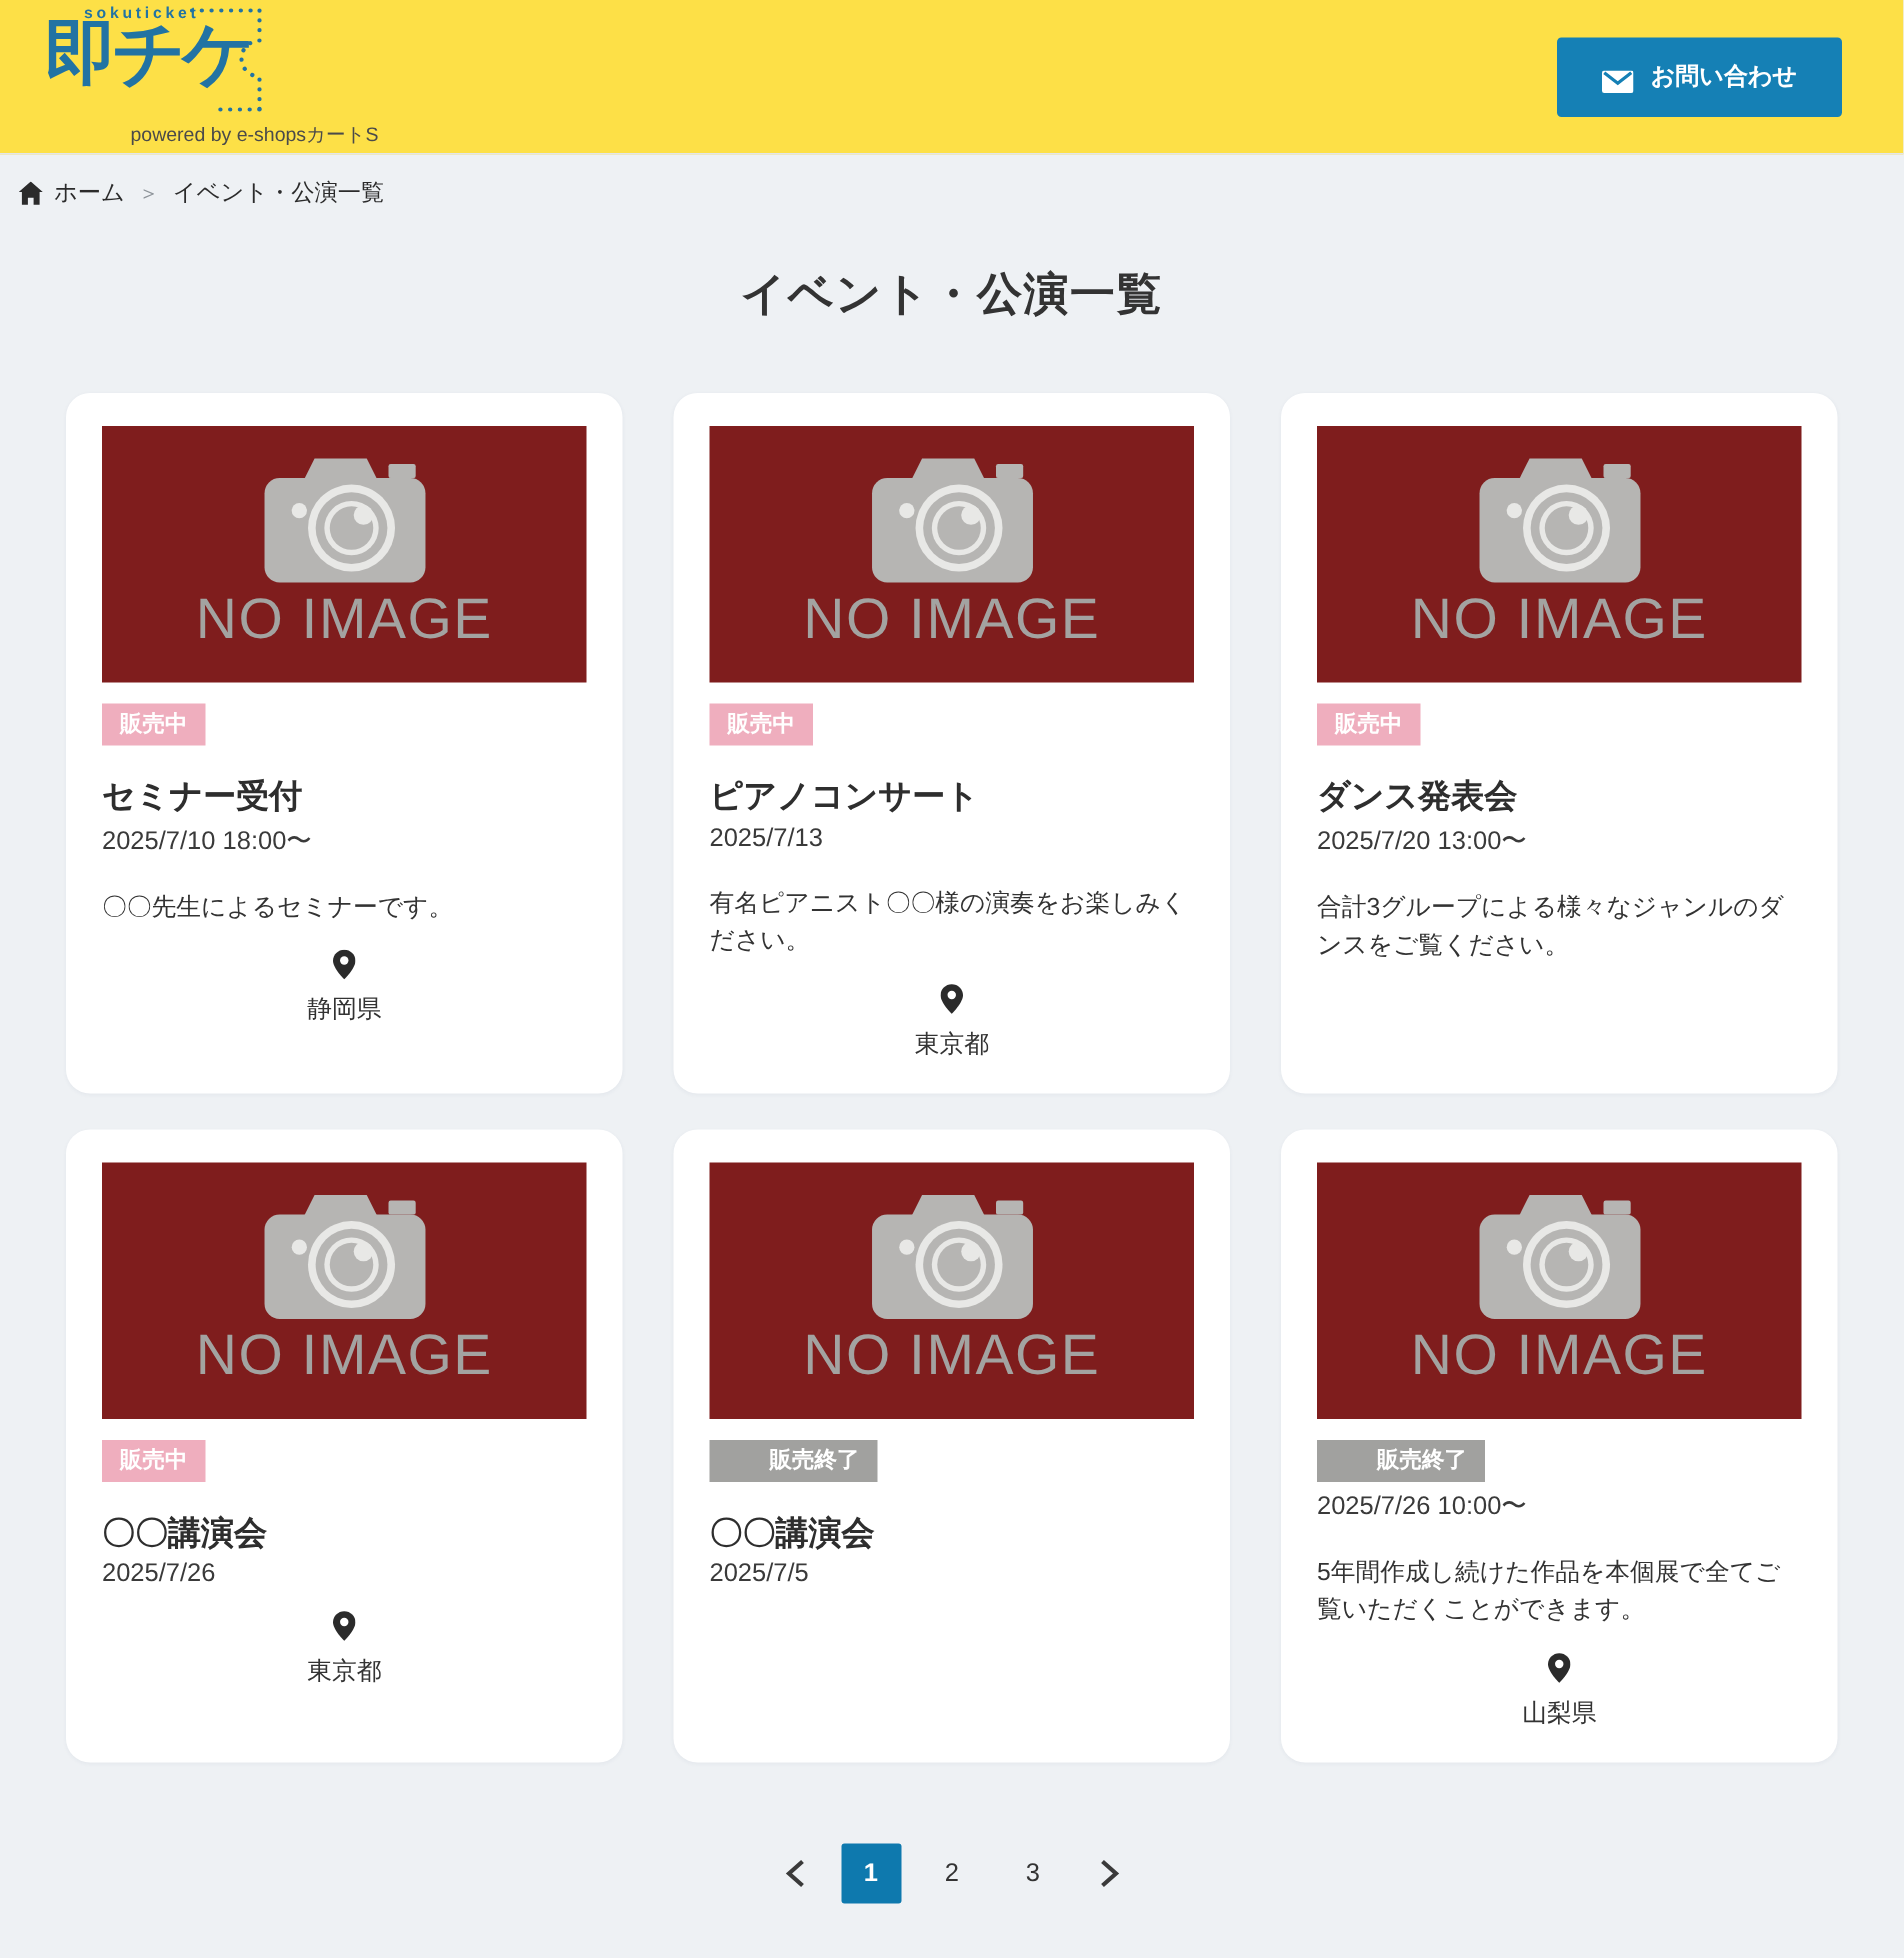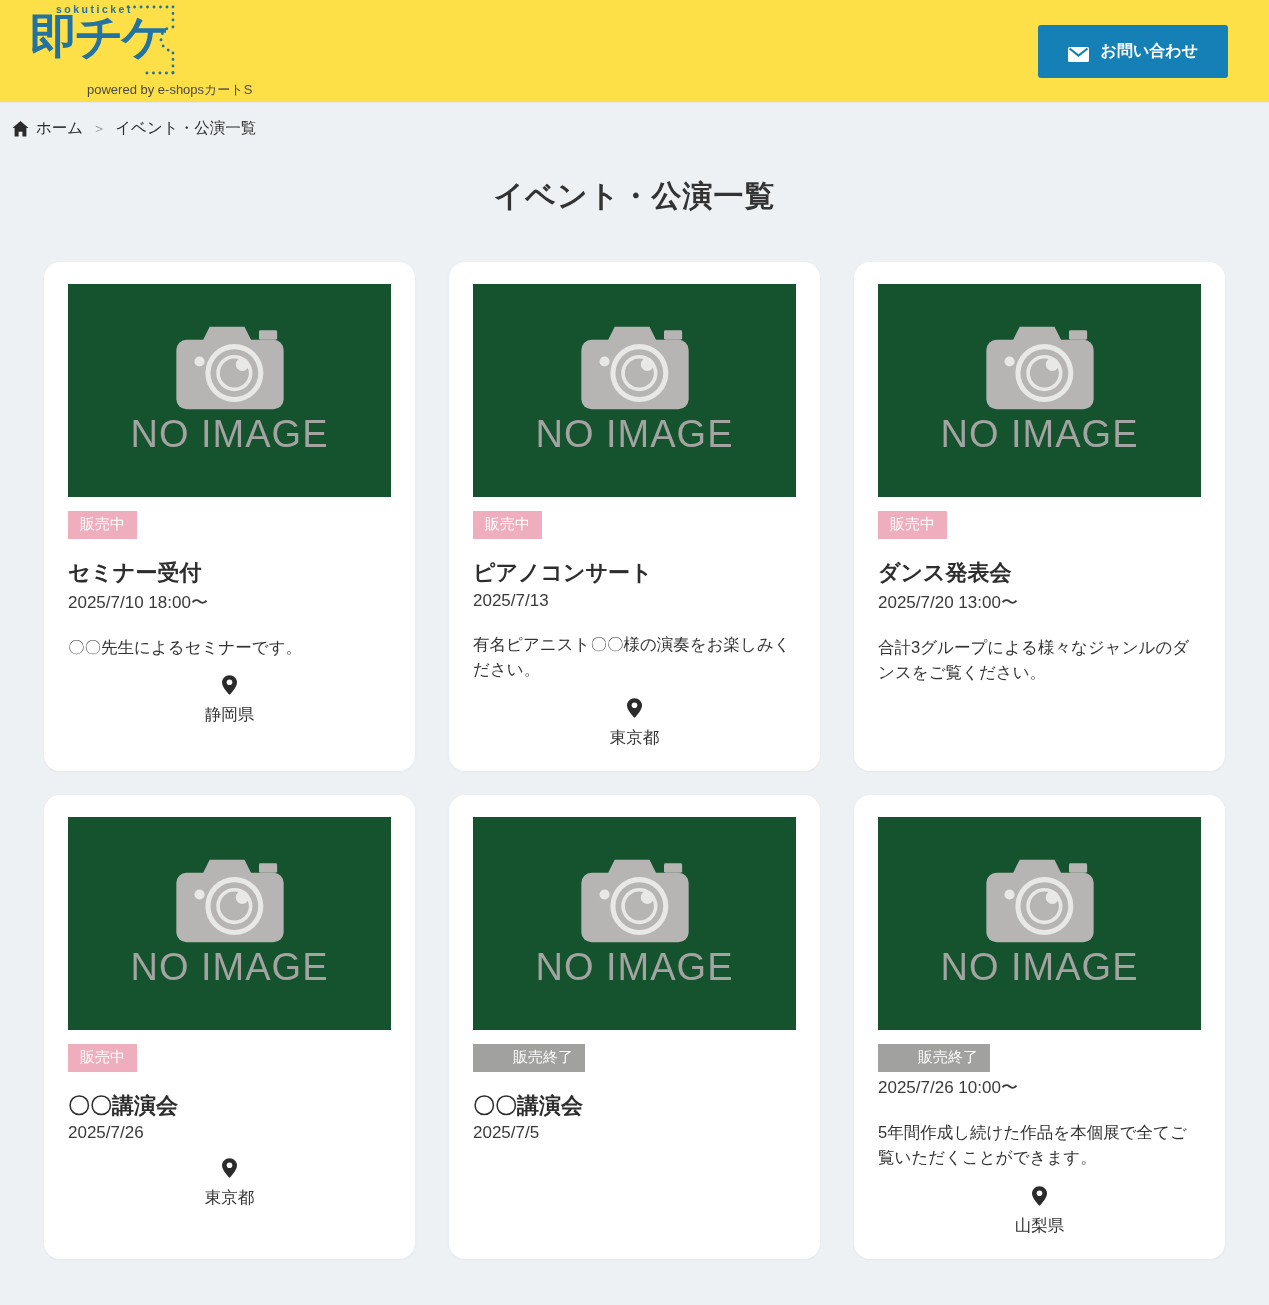--- a/index.html
+++ b/index.html
@@ -97,40 +97,40 @@
   }
   .card {
     background: #fff;
     border-radius: 16px;
     padding: 22px 24px;
     box-shadow: 0 1px 3px rgba(40,60,90,0.05);
     cursor: pointer;
     min-height: 414px;
   }
   .card-image {
-    background: #14532d;
-    height: 213px;
+    background: #7f1d1d;
+    height: 171px;
     display: flex;
     flex-direction: column;
     align-items: center;
     justify-content: center;
   }
   .no-image-label {
     font-size: 38px;
     color: #a3a3a1;
     letter-spacing: 1px;
     margin-top: 2px;
     font-weight: 500;
   }
   .badge {
     display: inline-block;
     margin-top: 14px;
     padding: 4px 12px 5px;
     font-size: 15px;
-    font-weight: normal;
+    font-weight: bold;
     color: #fff;
   }
   .badge[data-status="onsale"] { background: #efaebe; }
   .badge[data-status="ended"]  { background: #a1a19f; padding-left: 40px; }
   .card-title {
     margin-top: 20px;
     font-size: 22px;
     font-weight: bold;
     color: #2e2e2e;
     line-height: 1.25;

